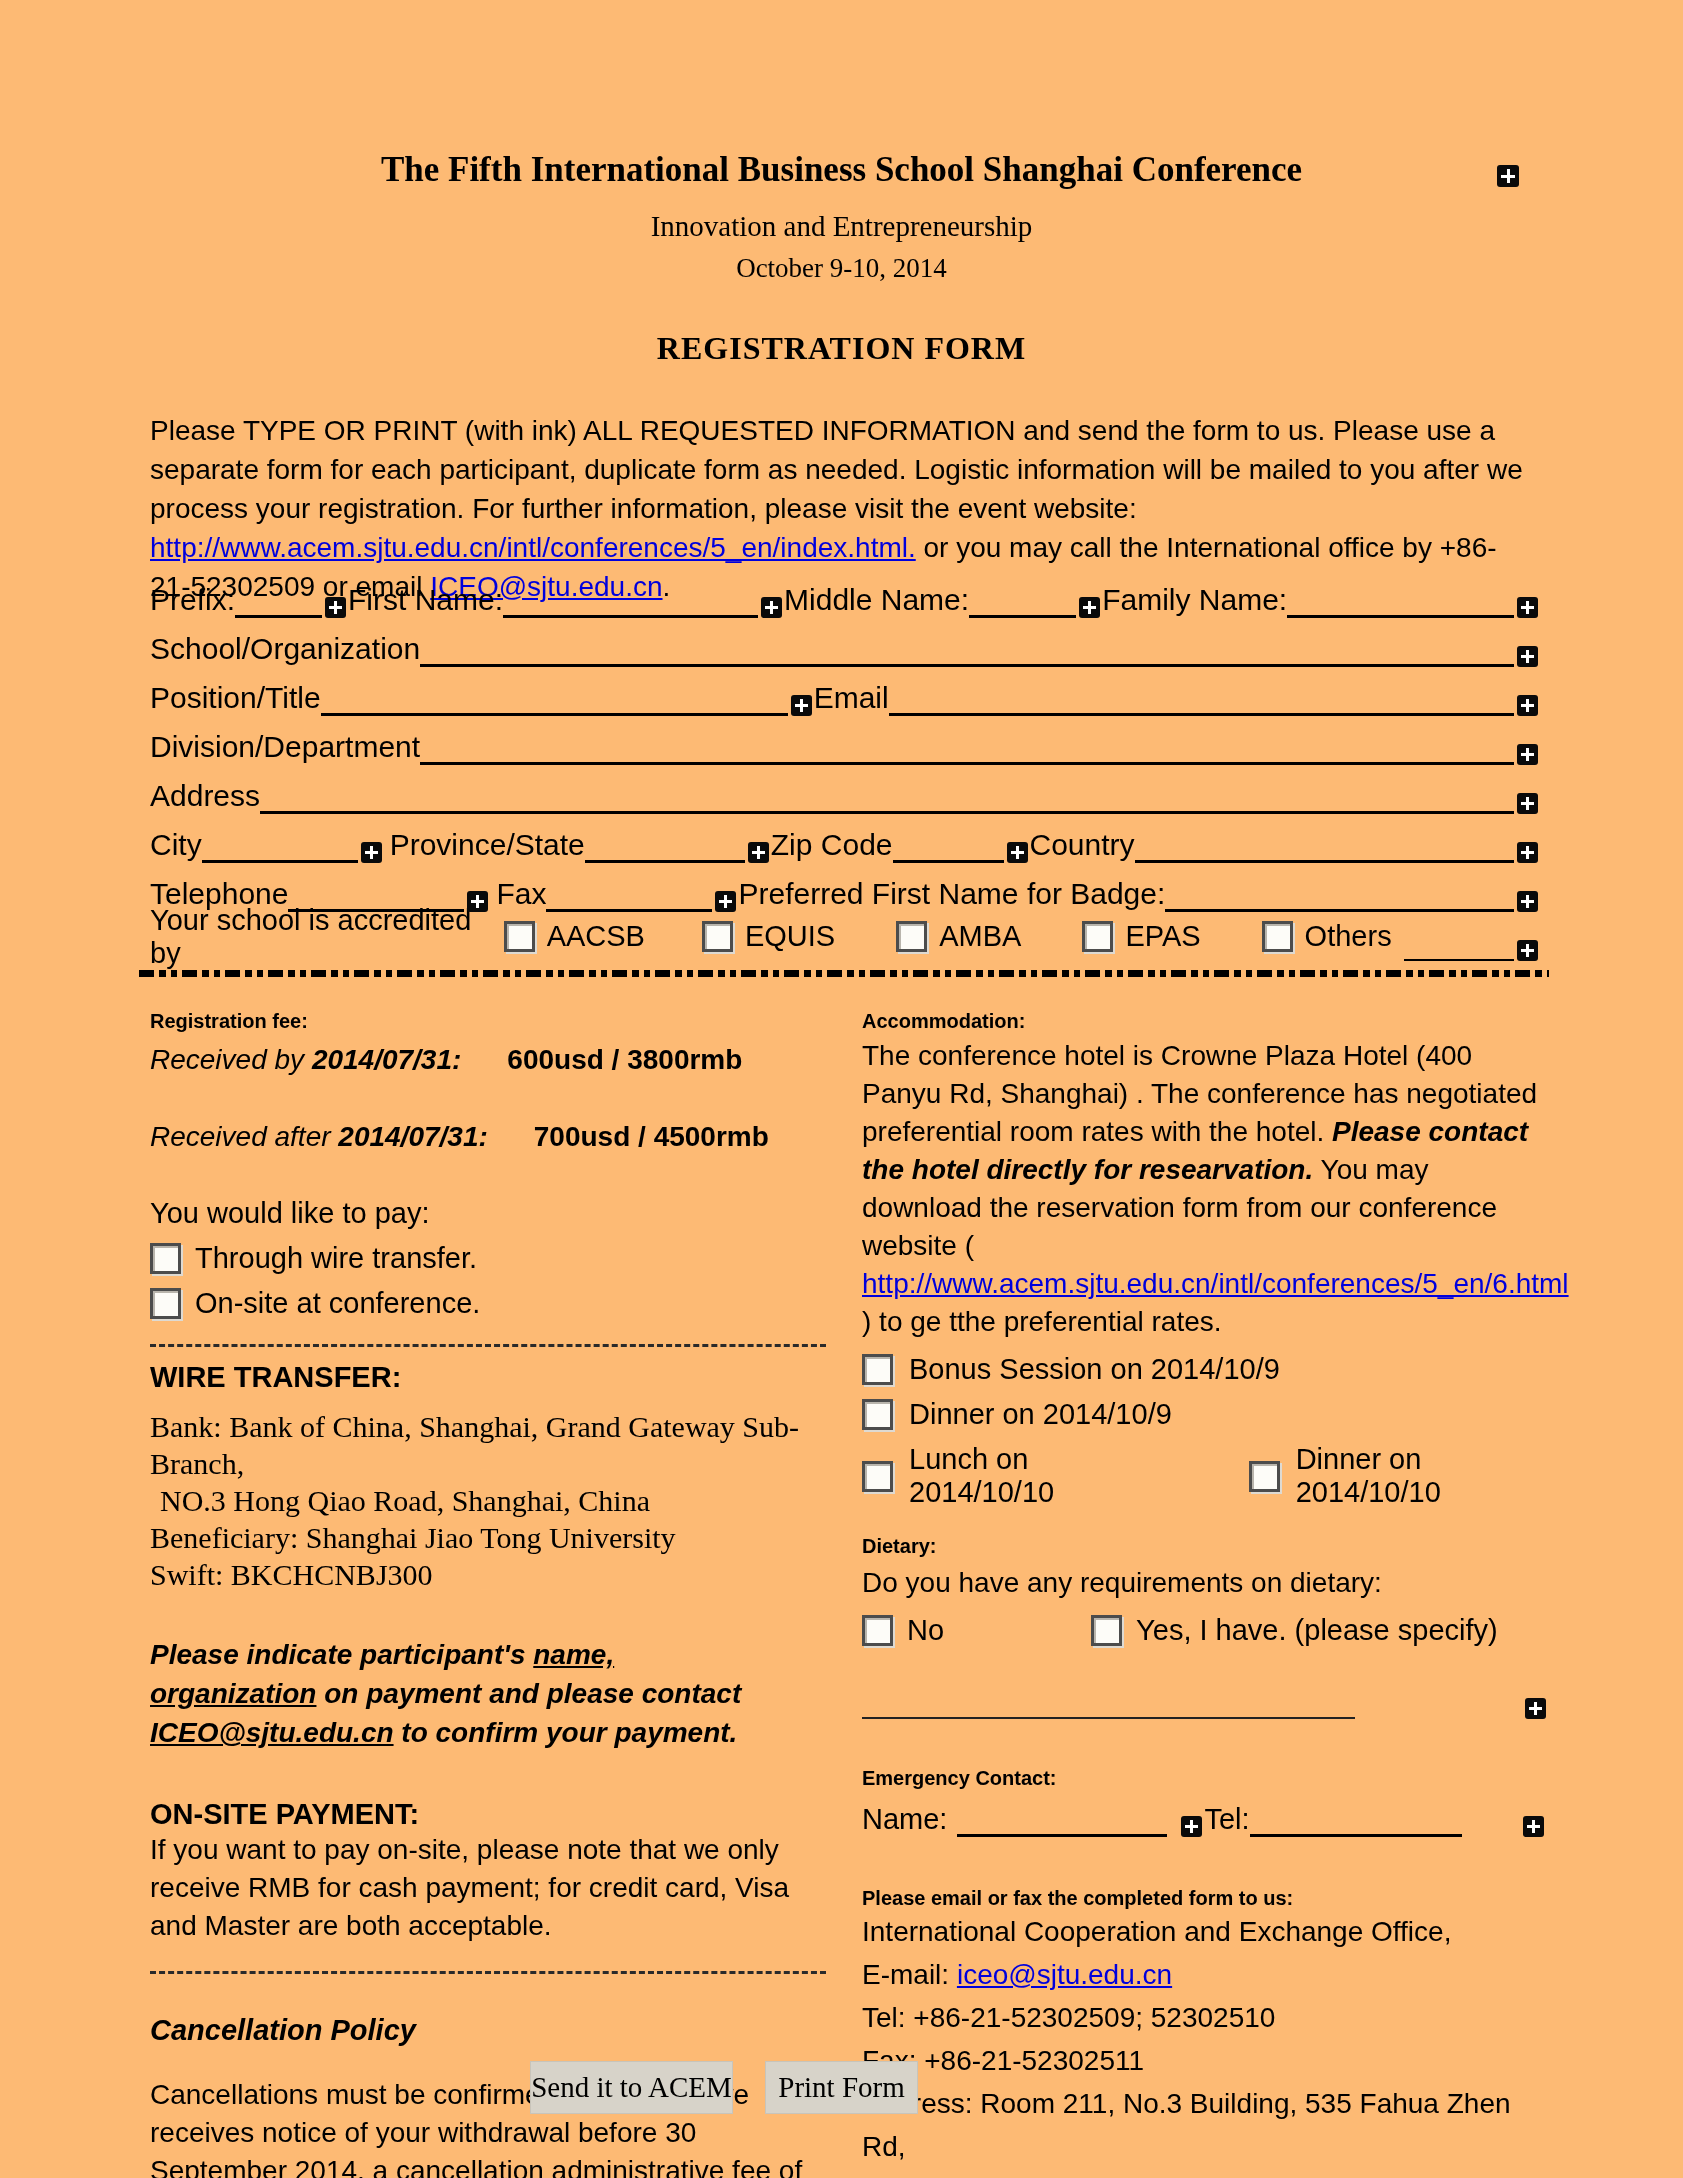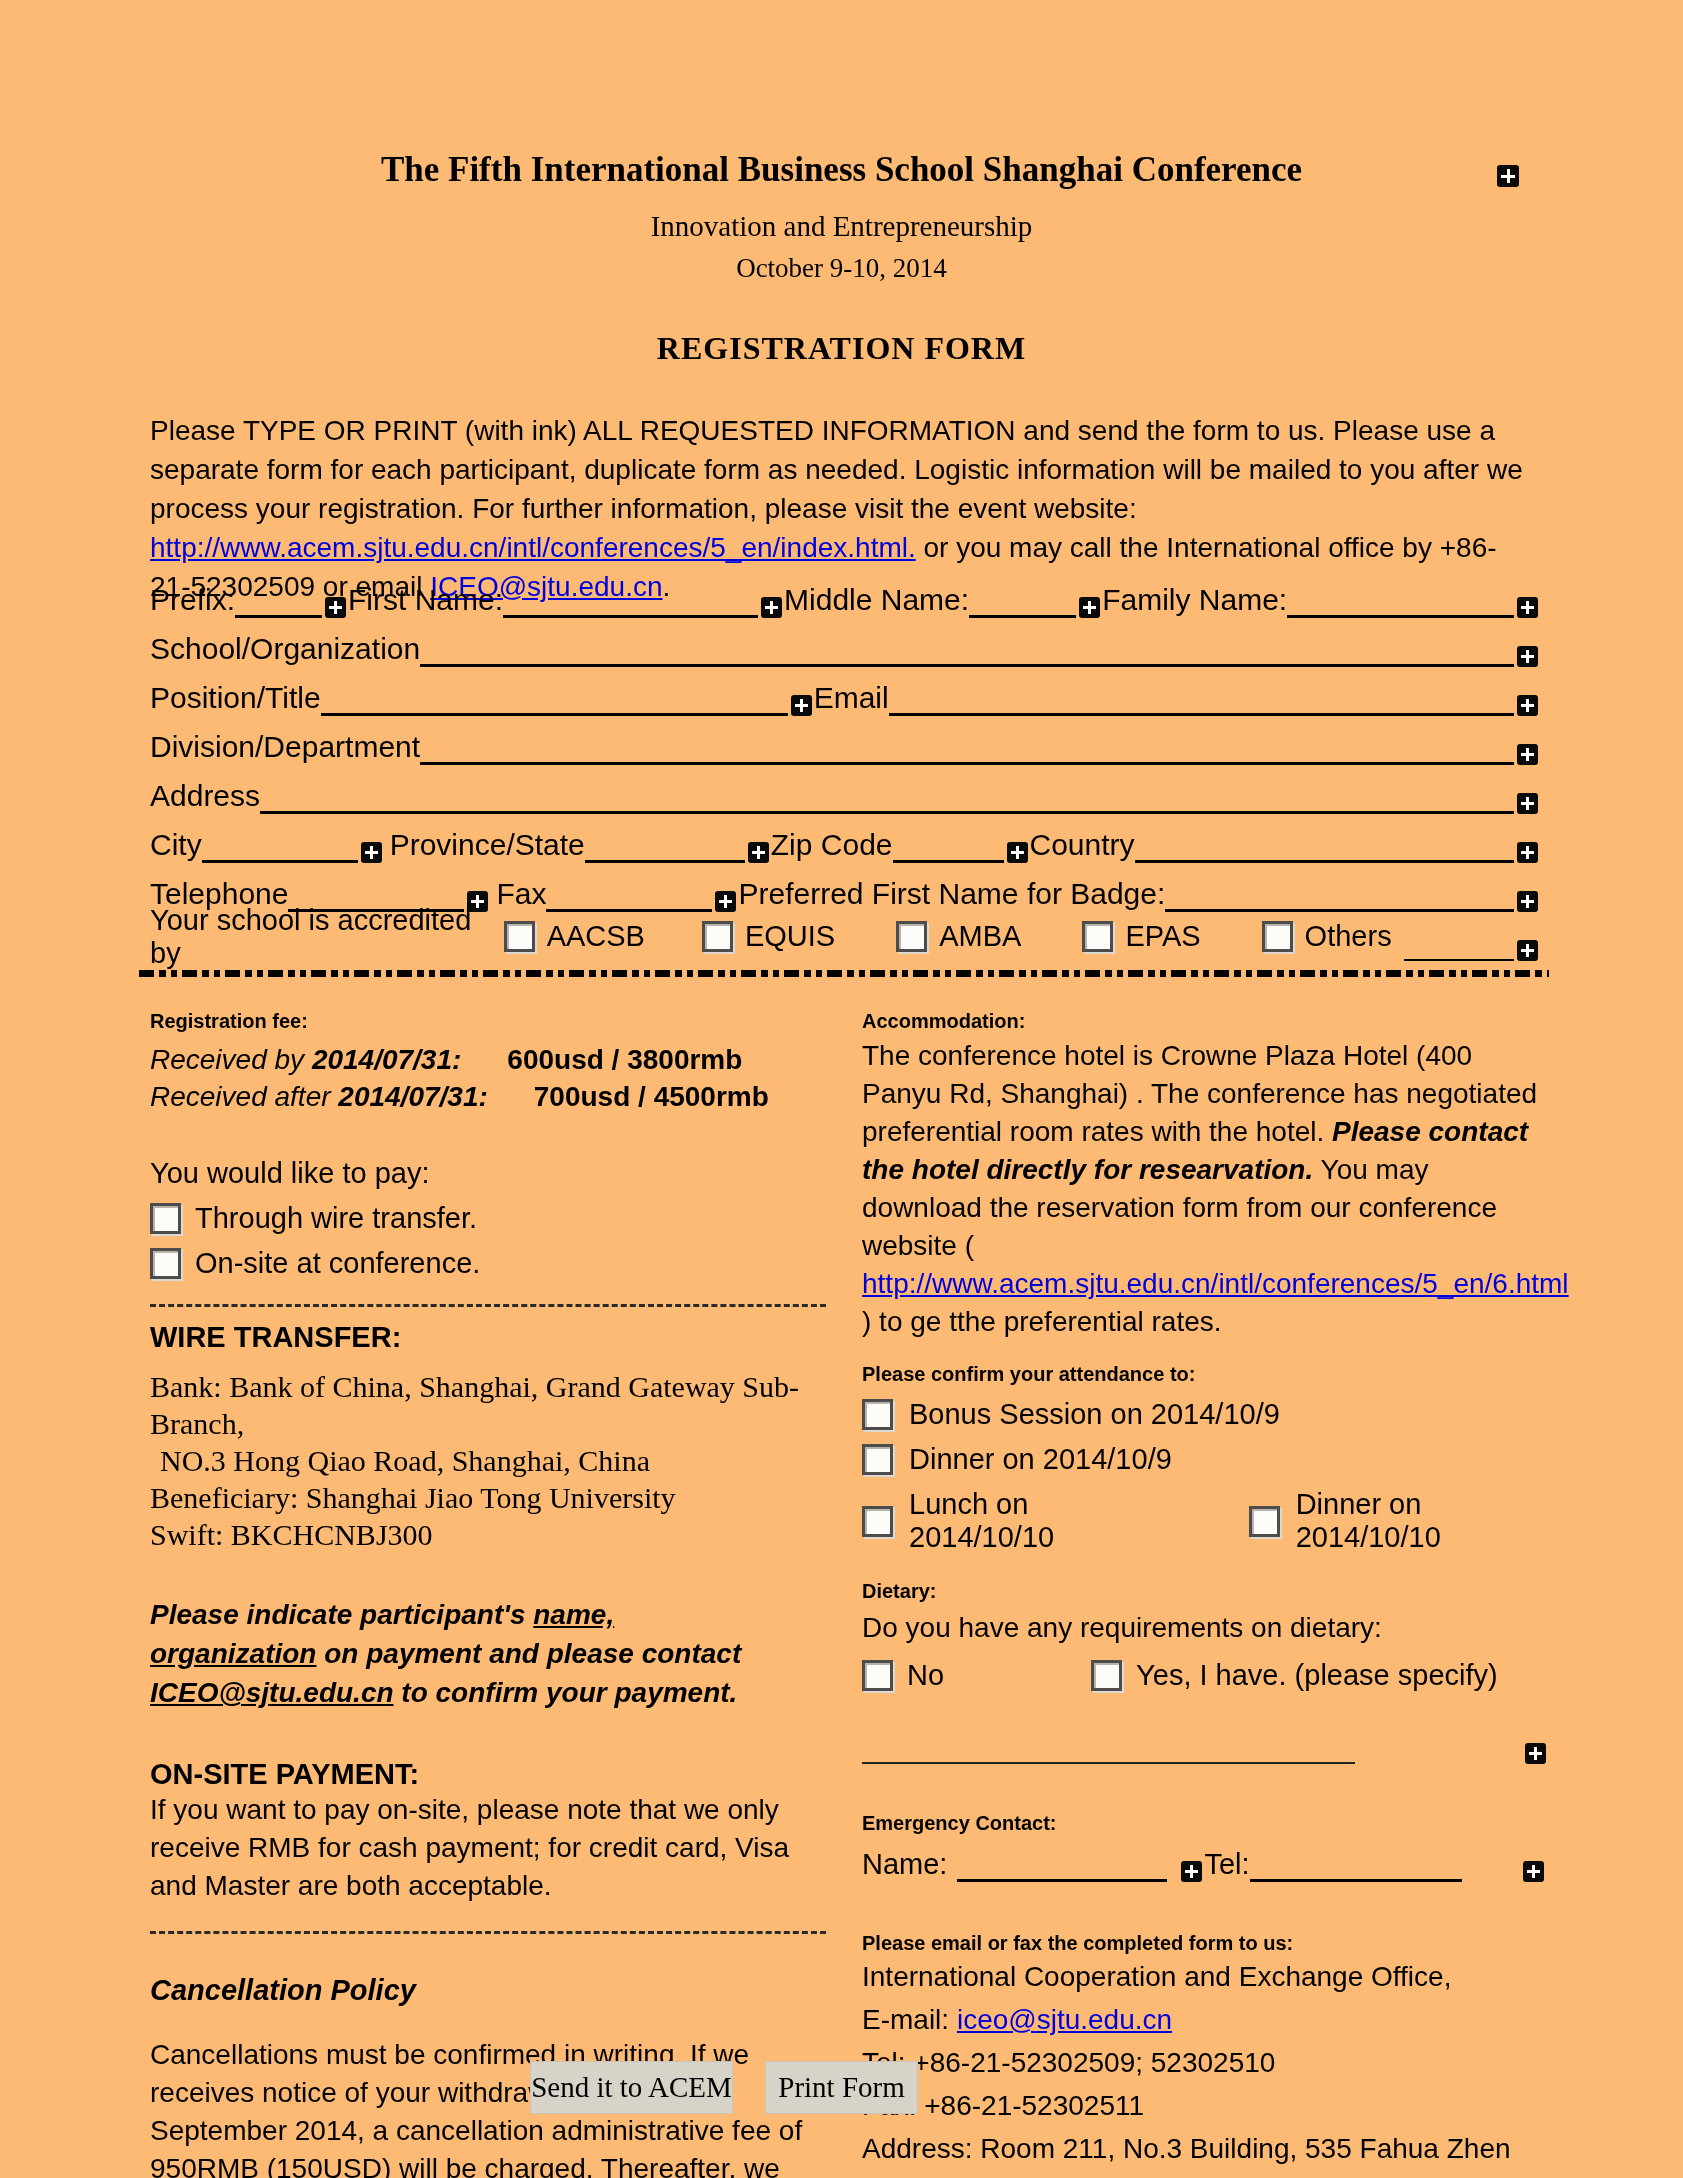--- a/index.html
+++ b/index.html
@@ -38,21 +38,21 @@
   .main-divider{position:absolute;top:970px;left:139px;width:1410px;height:7px;
     background:repeating-linear-gradient(90deg,#000 0 15px,transparent 15px 20px,#000 20px 27px,transparent 27px 32px,#000 32px 38px,transparent 38px 43px);}
   
   .columns{position:absolute;top:1010px;left:150px;width:1396px;display:flex;gap:36px;}
   .col-left{width:676px;flex:none;}
   .col-right{width:684px;flex:none;}
   .h{font-size:20px;font-weight:bold;margin:0;}
   .para{font-size:28px;line-height:38px;margin:0;}
   .dashed{border:none;border-top:3px dashed #2a2a2a;margin:0;}
   
-  .fee-line{font-size:28px;line-height:37px;}
+  .fee-line{font-size:28px;line-height:37px;margin-top:40px;}
   .fee-line .it{font-style:italic;}
   .fee-line .bd{font-weight:bold;}
   .fee-line .val{font-weight:bold;margin-left:46px;}
   .pay-label{font-size:29px;margin-top:42px;}
   .cb-row{display:flex;align-items:center;margin-top:12px;font-size:29px;}
   .cb-row .cb{margin-right:14px;}
   .wire-head{margin-top:14px;font-size:29px;}
   .wire-lines{font-family:"Liberation Serif", serif;font-size:30px;line-height:37px;margin-top:14px;}
   .wire-lines .wl-indent{padding-left:10px;}
   .wire-note{font-size:28px;font-weight:bold;font-style:italic;line-height:39px;margin-top:42px;width:634px;}
@@ -239,21 +239,20 @@
       <hr class="dashed" style="margin-top:26px">
 
       <p class="cancel-head">Cancellation Policy</p>
       <p class="para" style="margin-top:4px">Cancellations must be confirmed in writing. If we receives notice of your withdrawal before 30 September 2014, a cancellation administrative fee of 950RMB (150USD) will be charged. Thereafter, we regret that we are unable to refund any fees.</p>
     </div>
 
     <div class="col-right">
       <p class="h">Accommodation:</p>
       <p class="para" style="margin-top:4px"><span>The conference hotel is Crowne Plaza Hotel (400 Panyu Rd, Shanghai) . The conference has negotiated preferential room rates with the hotel. </span><b><i>Please contact the hotel directly for researvation.</i></b><span> You may download the reservation form from our conference website ( </span><span class="link">http://www.acem.sjtu.edu.cn/intl/conferences/5_en/6.html</span><span> ) to ge tthe preferential rates.</span></p>
 
-      <p class="h" style="margin-top:22px">Please confirm your attendance to:</p>
       <div class="att-row">
         <span class="cb"></span>
         <span>Bonus Session on 2014/10/9</span>
       </div>
       <div class="att-row">
         <span class="cb"></span>
         <span>Dinner on 2014/10/9</span>
       </div>
       <div class="att-row">
         <span class="cb"></span>

